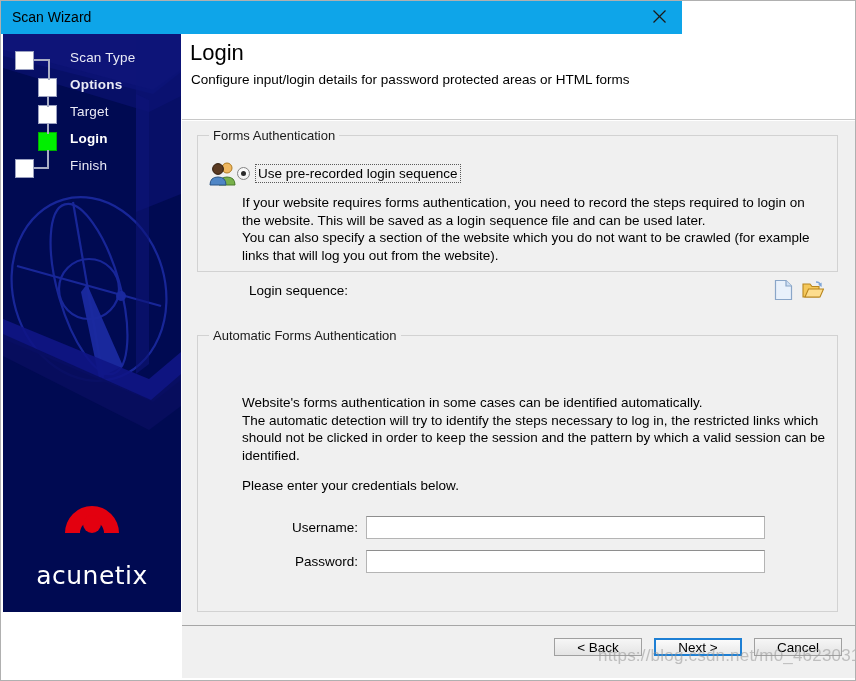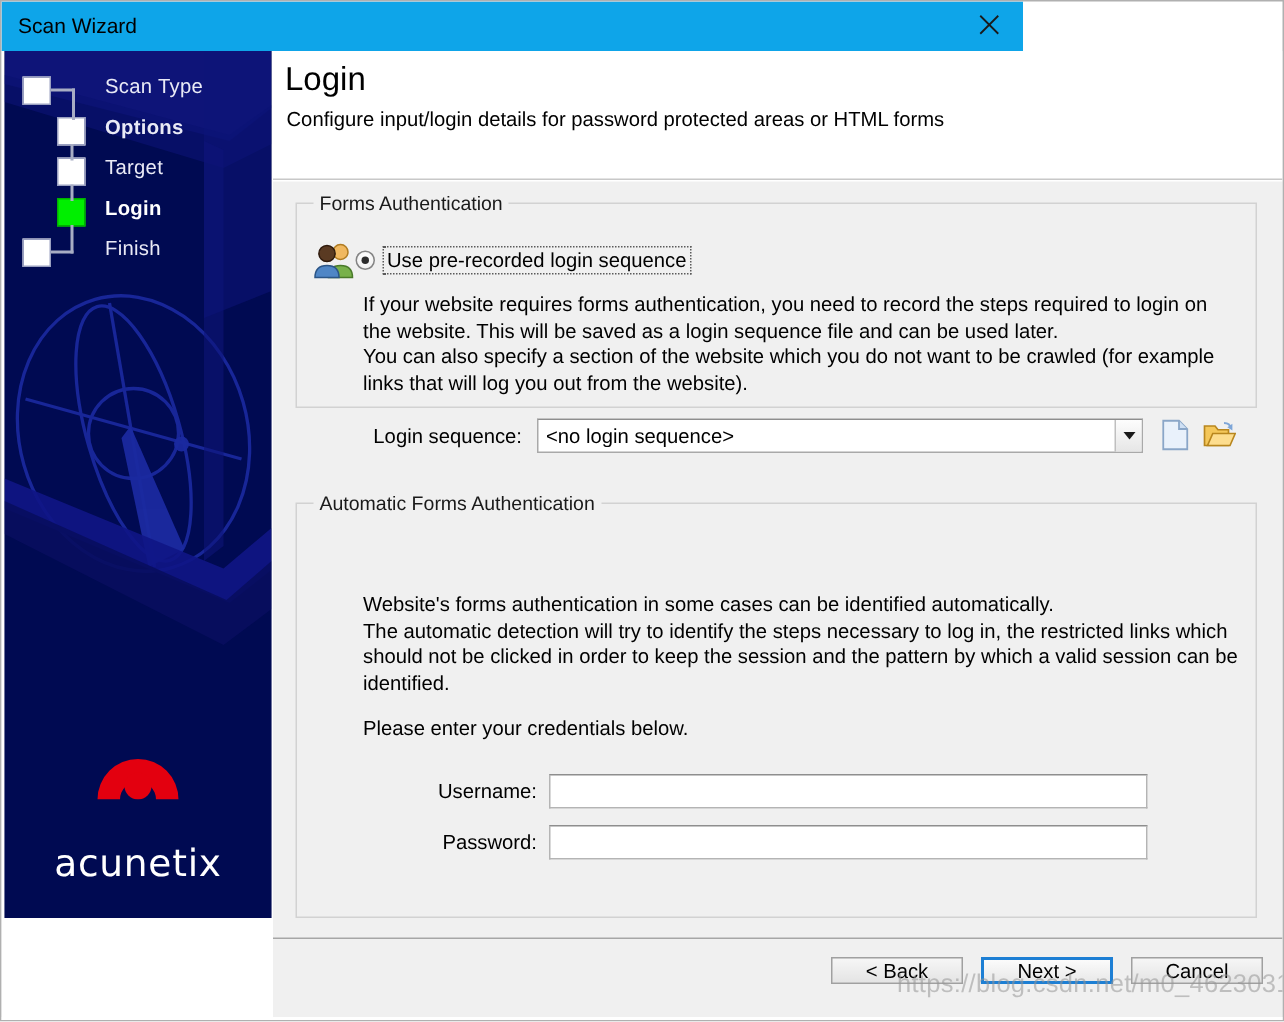--- a/index.html
+++ b/index.html
@@ -338,26 +338,20 @@
         </span>
         <span class="radio-dot checked"></span>
         <span class="radio-label focused">Use pre-recorded login sequence</span>
       </div>
 
       <div class="para" style="left:44px; top:58px; width:585px;">If your website requires forms authentication, you need to record the steps required to login on the website. This will be saved as a login sequence file and can be used later.
 You can also specify a section of the website which you do not want to be crawled (for example links that will log you out from the website).</div>
 
       <div class="field-label" style="left:30px; top:147px; width:120px;">Login sequence:</div>
 
-      <div class="combo" style="left:160px; top:143px; width:404px; height:23px;">
-        <span class="combo-value">&lt;no login sequence&gt;</span>
-        <span class="combo-arrow">
-          <span class="arrow-glyph"></span>
-        </span>
-      </div>
 
       <div class="icon-btn" style="left:573px; top:142px;">
         <svg width="19" height="22" viewBox="0 0 19 22" aria-hidden="true">
           <path d="M1.5 1.5 H12 L17.5 7 V20.5 H1.5 Z" fill="#e9f1fb" stroke="#8aa6c8" stroke-width="1.2"></path>
           <path d="M12 1.5 V7 H17.5" fill="#cfe0f4" stroke="#8aa6c8" stroke-width="1.2"></path>
         </svg>
       </div>
 
       <div class="icon-btn" style="left:603px; top:142px;">
         <svg width="22" height="20" viewBox="0 0 22 20" aria-hidden="true">

